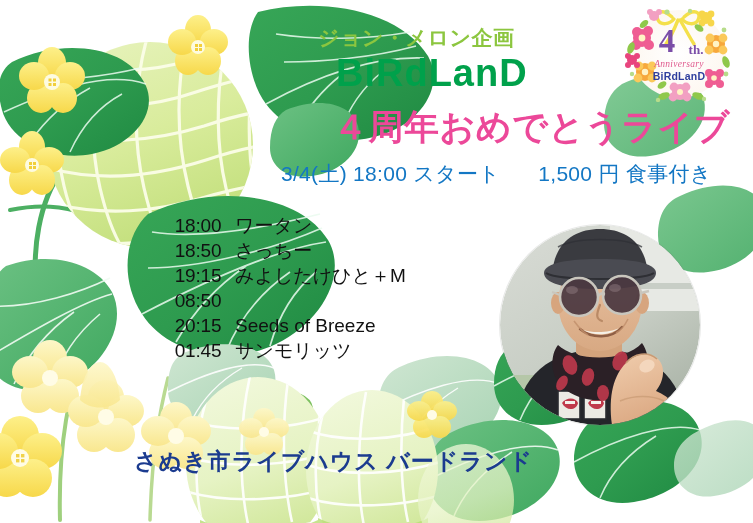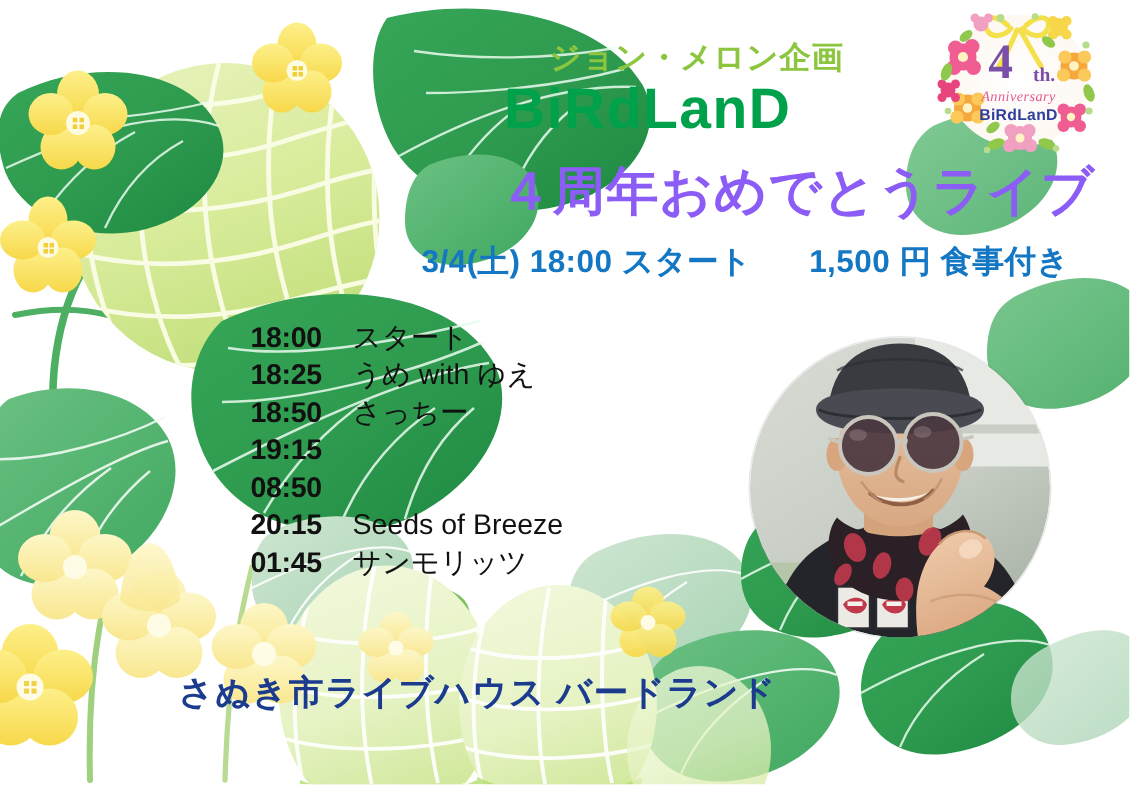--- a/index.html
+++ b/index.html
@@ -19,57 +19,57 @@
   
   .badge{
     position:absolute;left:620px;top:4px;width:118px;height:98px;
   }
   .badge svg{width:118px;height:98px;display:block;}
 
   
   .line-organizer{
     position:absolute;left:318px;top:24px;
     font-size:21px;font-weight:bold;color:#8CC63F;
-    letter-spacing:0.5px;white-space:nowrap;margin-left:48px;
+    letter-spacing:0.5px;white-space:nowrap;
   }
   .line-brand{
     position:absolute;left:336px;top:52px;
     font-size:38px;font-weight:bold;color:#00A14B;
     letter-spacing:1px;white-space:nowrap;
   }
   .line-headline{
     position:absolute;left:333px;top:104px;
-    font-size:35px;font-weight:bold;color:#8b5cf6;
+    font-size:35px;font-weight:bold;color:#ec4899;
     letter-spacing:0.5px;white-space:nowrap;
   }
   .line-info{
     position:absolute;left:281px;top:160px;
-    font-size:21px;font-weight:bold;color:#1377C4;
+    font-size:21px;font-weight:normal;color:#1377C4;
     letter-spacing:0.3px;white-space:nowrap;
   }
   .line-info .gap{display:inline-block;width:26px;}
 
   
   .timetable{
     position:absolute;left:167px;top:213px;
   }
   .tt-row{
     display:flex;align-items:baseline;
     height:25px;line-height:25px;
     font-size:19px;color:#111111;white-space:nowrap;
   }
   .tt-time{
     width:62px;flex:0 0 62px;
-    font-weight:bold;letter-spacing:-0.2px;
+    font-weight:normal;letter-spacing:-0.2px;text-align:center;
   }
   .tt-act{padding-left:6px;letter-spacing:0px;}
 
   
   .line-venue{
-    position:absolute;left:119px;top:446px;
+    position:absolute;left:134px;top:446px;
     font-size:23px;font-weight:bold;color:#1B3B8F;
     letter-spacing:1px;white-space:nowrap;
   }
 
   
   .portrait{
     position:absolute;left:500px;top:225px;
     width:200px;height:200px;border-radius:50%;
     overflow:hidden;
     box-shadow:0 0 0 1px rgba(120,130,120,.18);
@@ -518,32 +518,29 @@
 
   <div class="line-info">
     <span>3/4(土) 18:00 スタート</span>
     <span class="gap"></span>
     <span>1,500 円  食事付き</span>
   </div>
 
   <div class="timetable">
     <div class="tt-row">
       <span class="tt-time">18:00</span>
-      <span class="tt-act">スタート</span>
-    </div>
-    <div class="tt-row">
-      <span class="tt-time">18:25</span>
-      <span class="tt-act">うめ with ゆえ</span>
+      <span class="tt-act">ワータン</span>
     </div>
     <div class="tt-row">
       <span class="tt-time">18:50</span>
       <span class="tt-act">さっちー</span>
     </div>
     <div class="tt-row">
       <span class="tt-time">19:15</span>
+      <span class="tt-act">みよしたけひと＋M</span>
     </div>
     <div class="tt-row">
       <span class="tt-time">08:50</span>
     </div>
     <div class="tt-row">
       <span class="tt-time">20:15</span>
       <span class="tt-act">Seeds of Breeze</span>
     </div>
     <div class="tt-row">
       <span class="tt-time">01:45</span>

